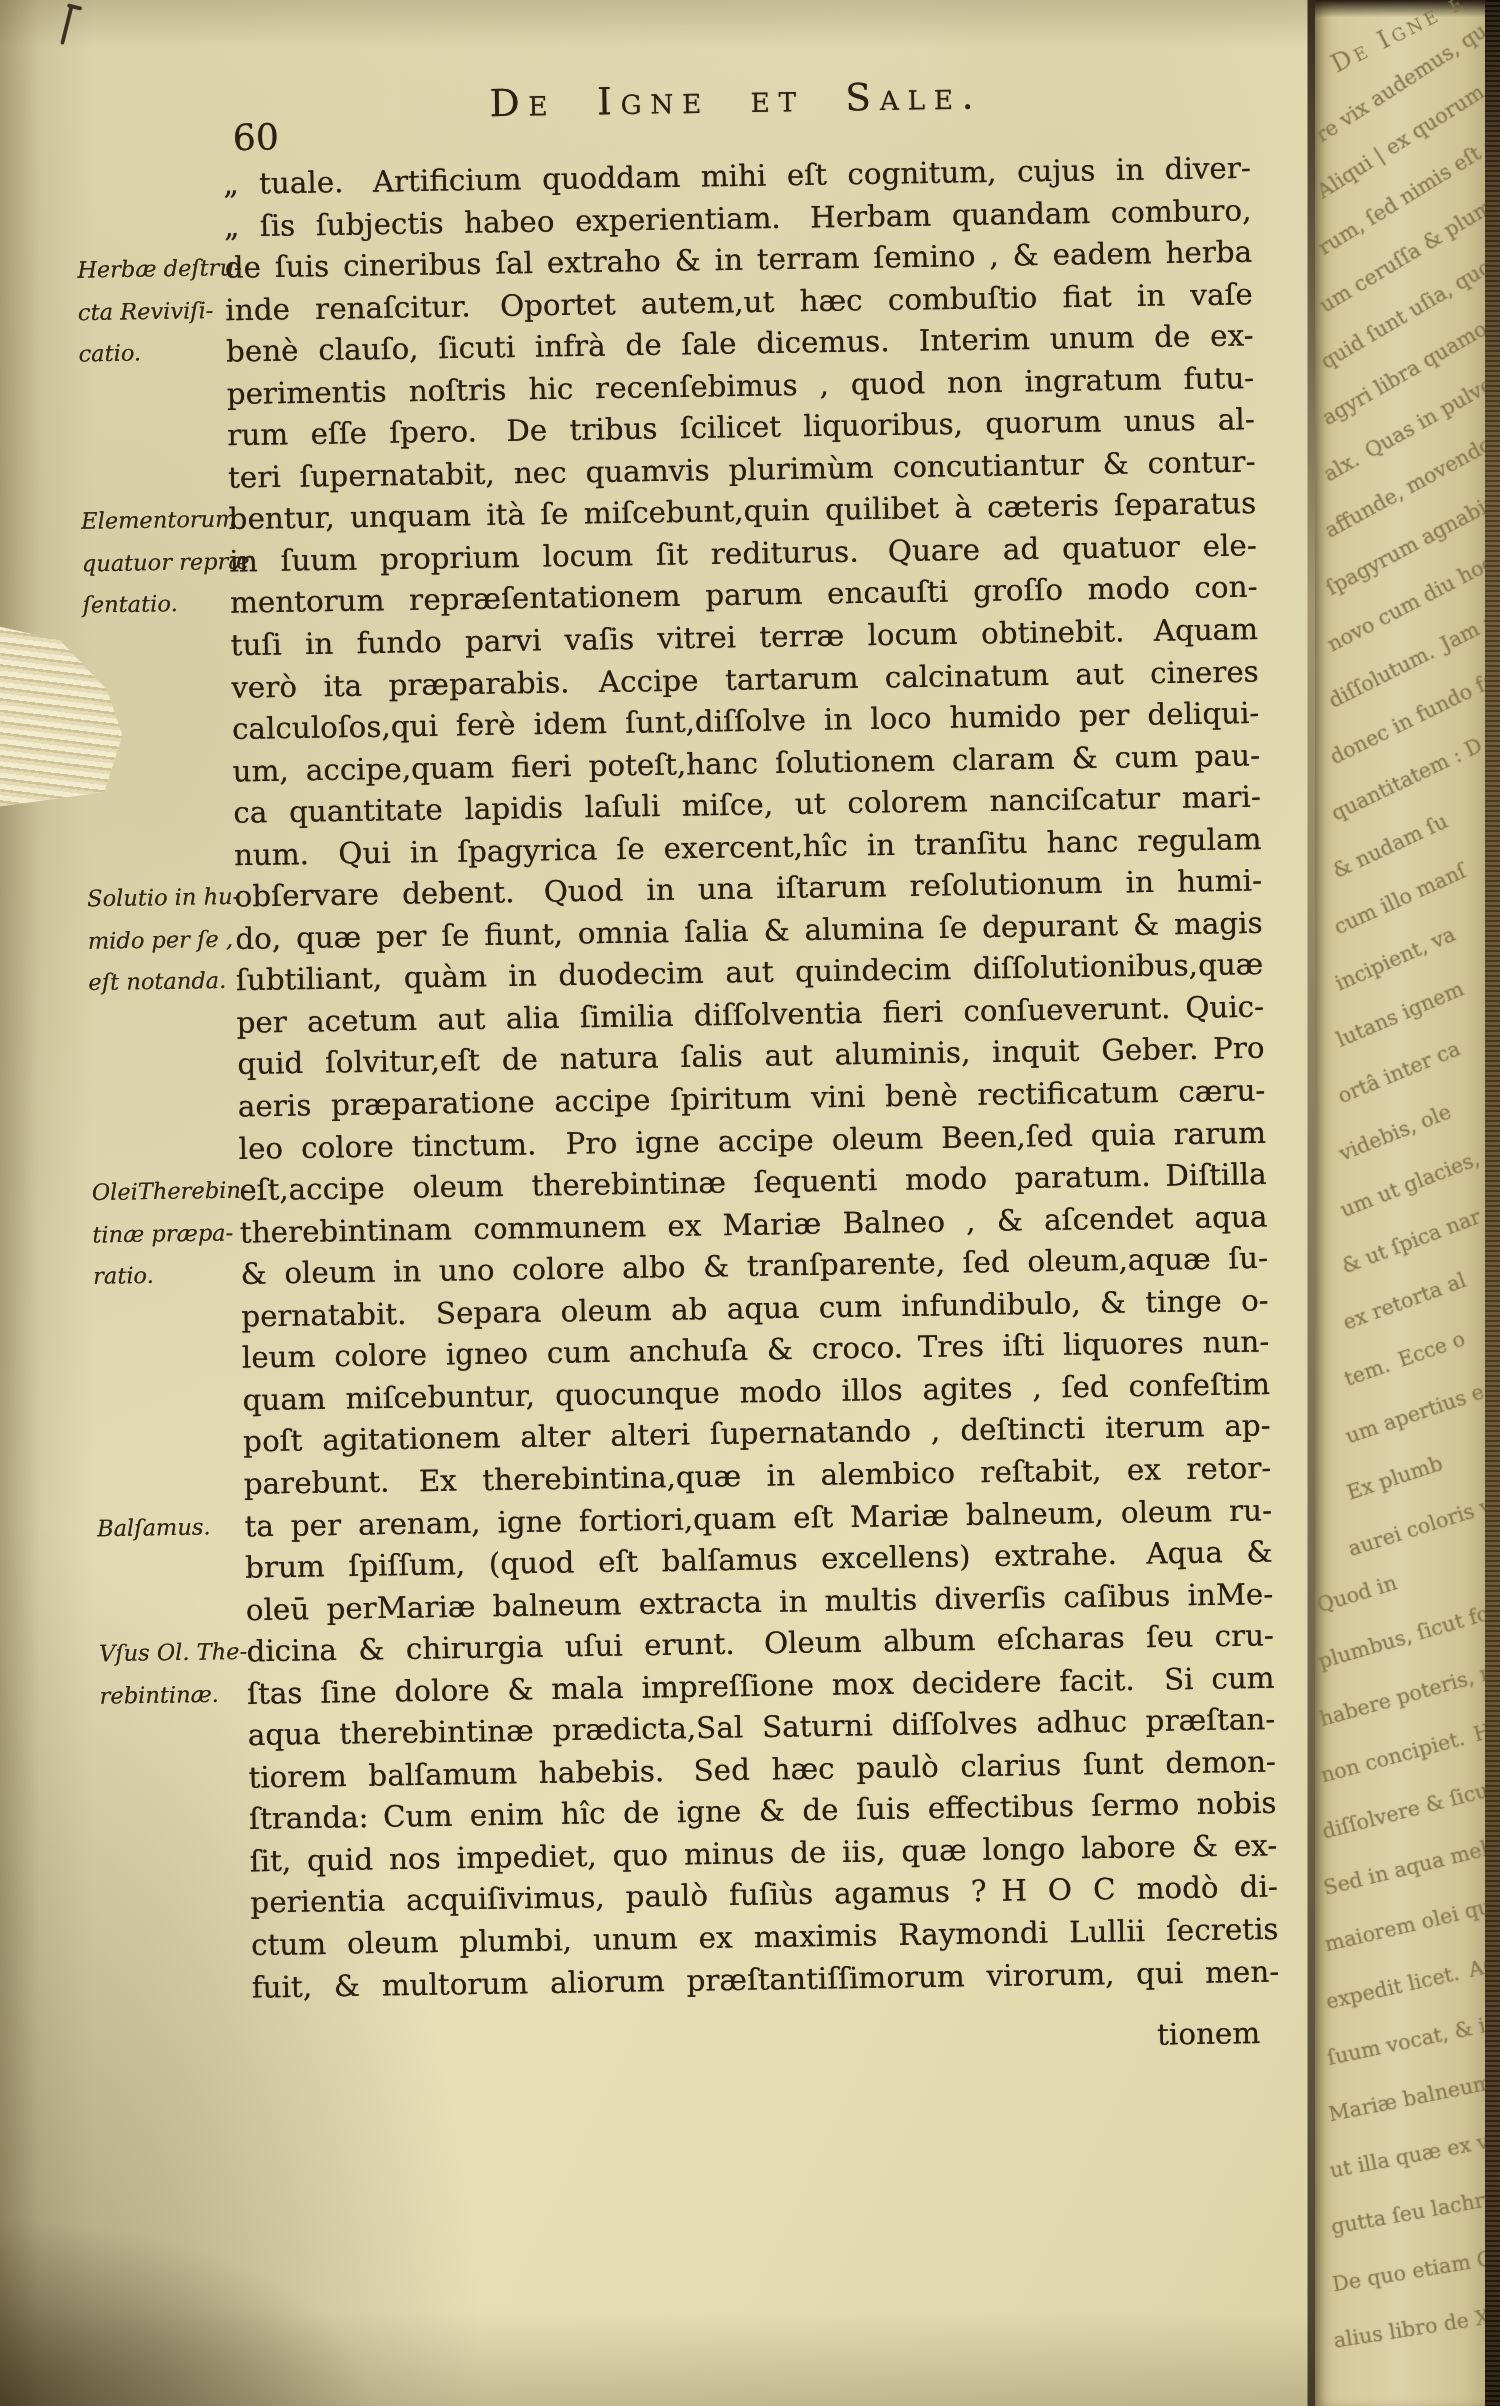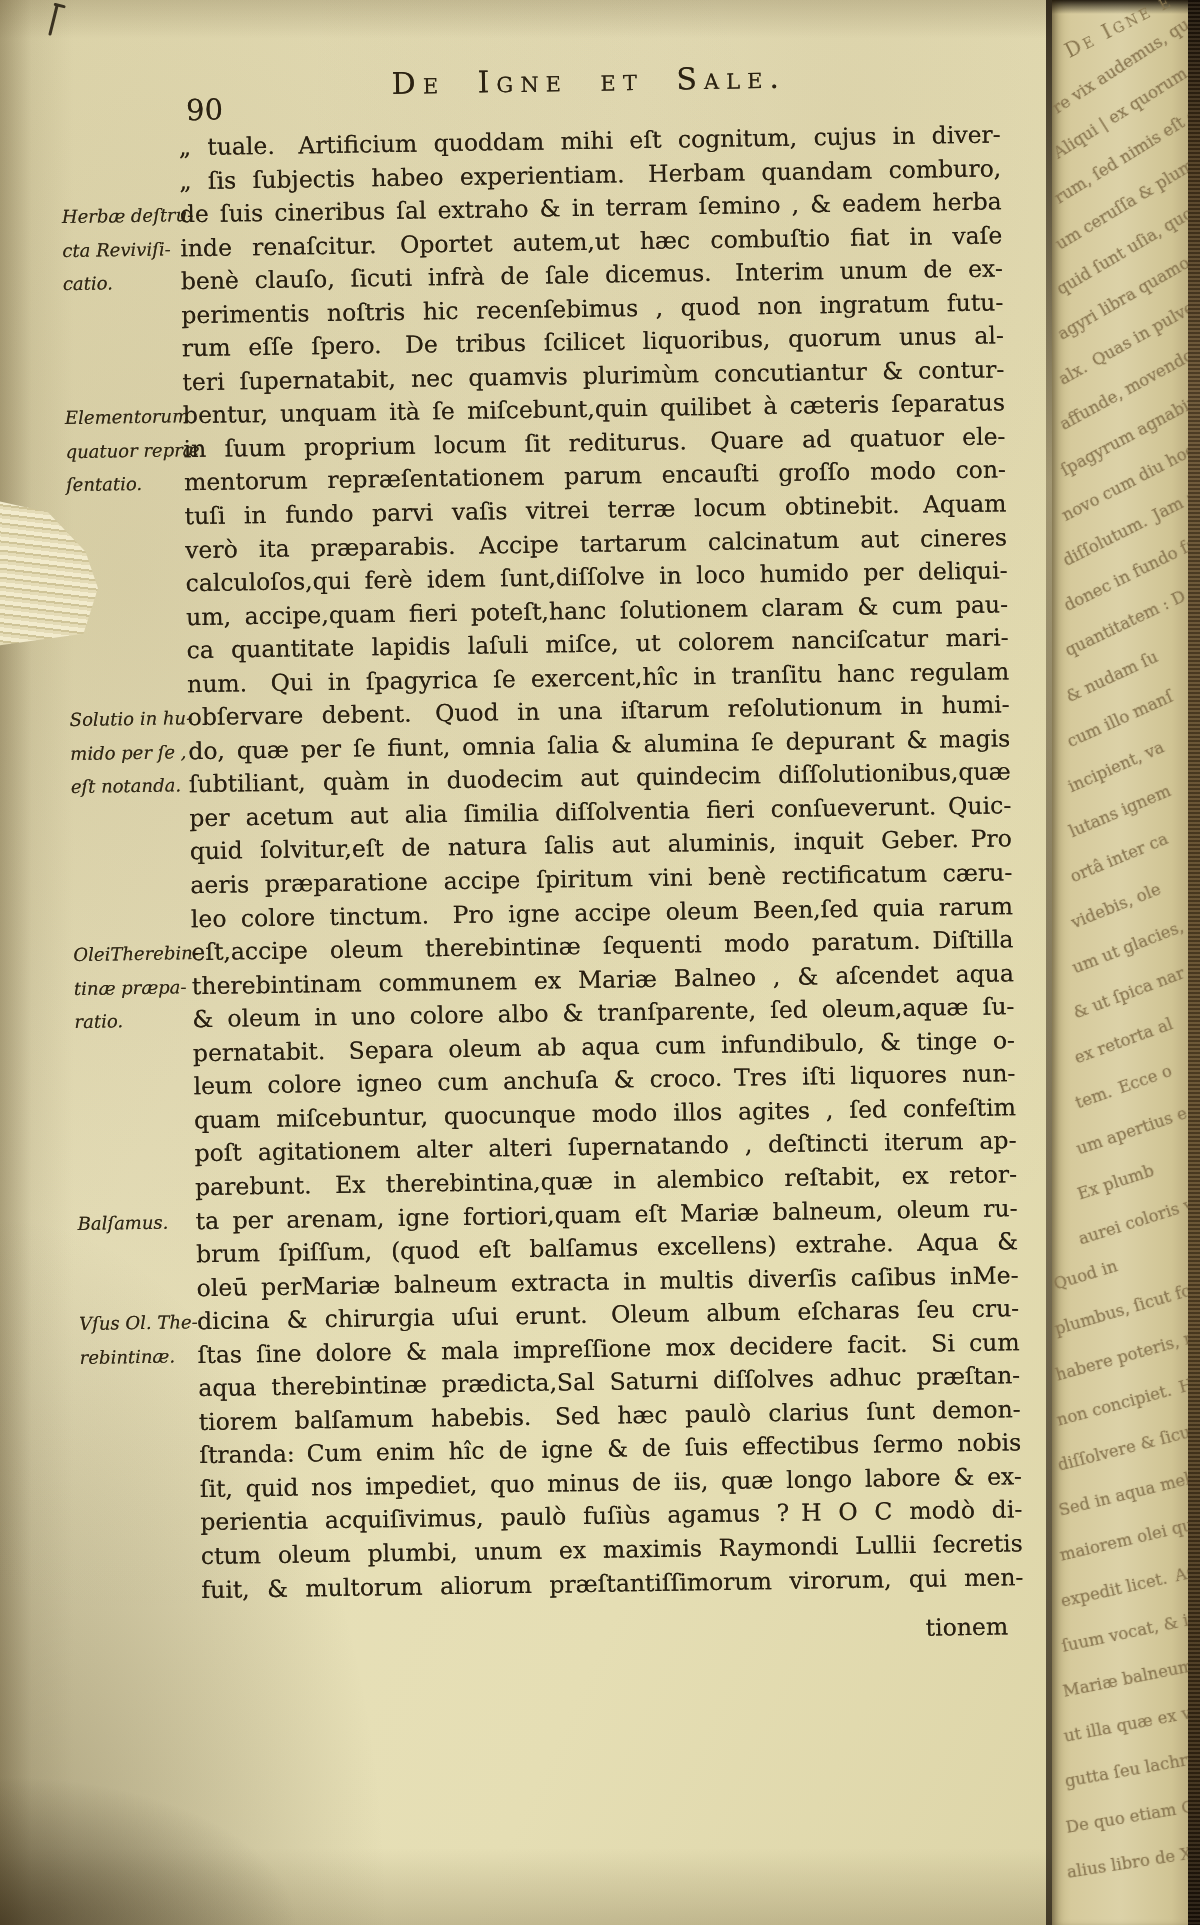--- a/index.html
+++ b/index.html
@@ -74,21 +74,21 @@
 <body>
 
 <div class="photo">
 
   <div class="main-page">
     <div class="corner-mark"></div>
     <div class="left-wedge"></div>
 
     <div class="text-layer">
       <div class="running-head">De Igne et Sale.</div>
-      <div class="page-number">90</div>
+      <div class="page-number">60</div>
 
       <div class="margin-notes">
           <div class="margin-note" style="top: 193px;">
             <div class="mn-line">Herbæ deſtru-</div>
             <div class="mn-line">cta Reviviſi-</div>
             <div class="mn-line">catio.</div>
           </div>
           <div class="margin-note" style="top: 394px;">
             <div class="mn-line">Elementorum</div>
             <div class="mn-line">quatuor repræ</div>

